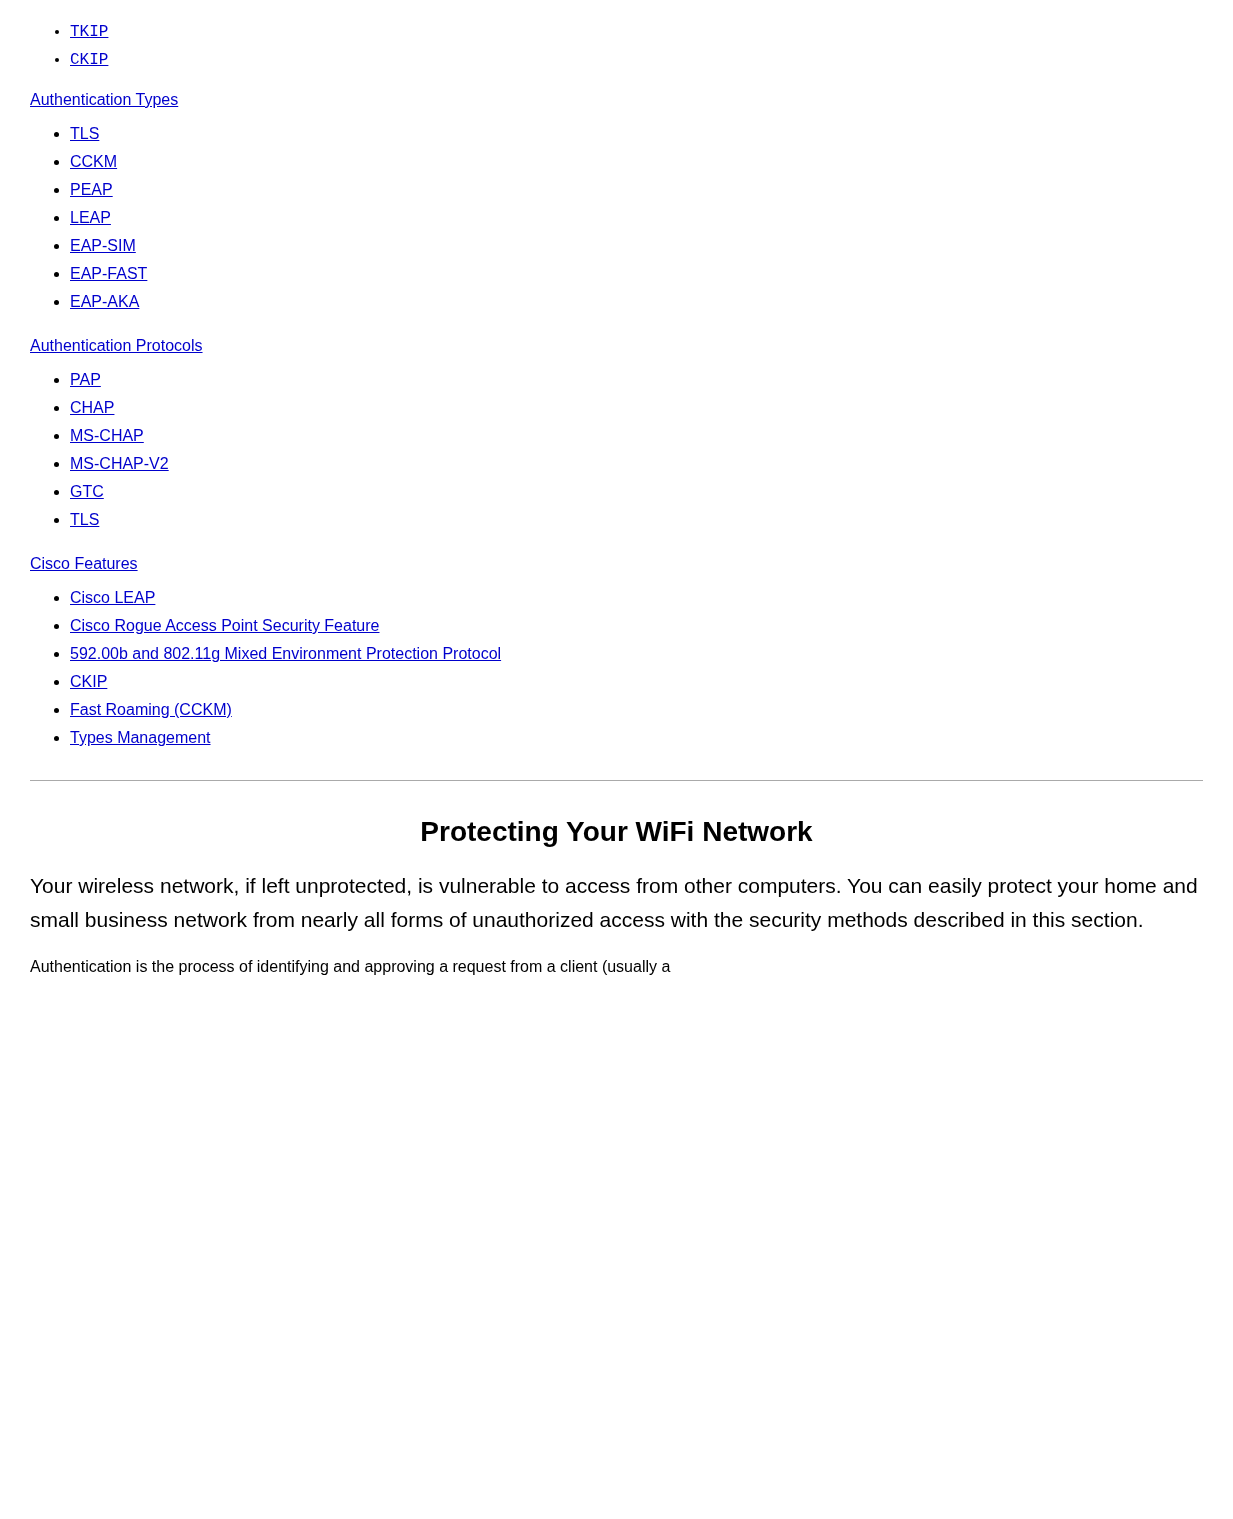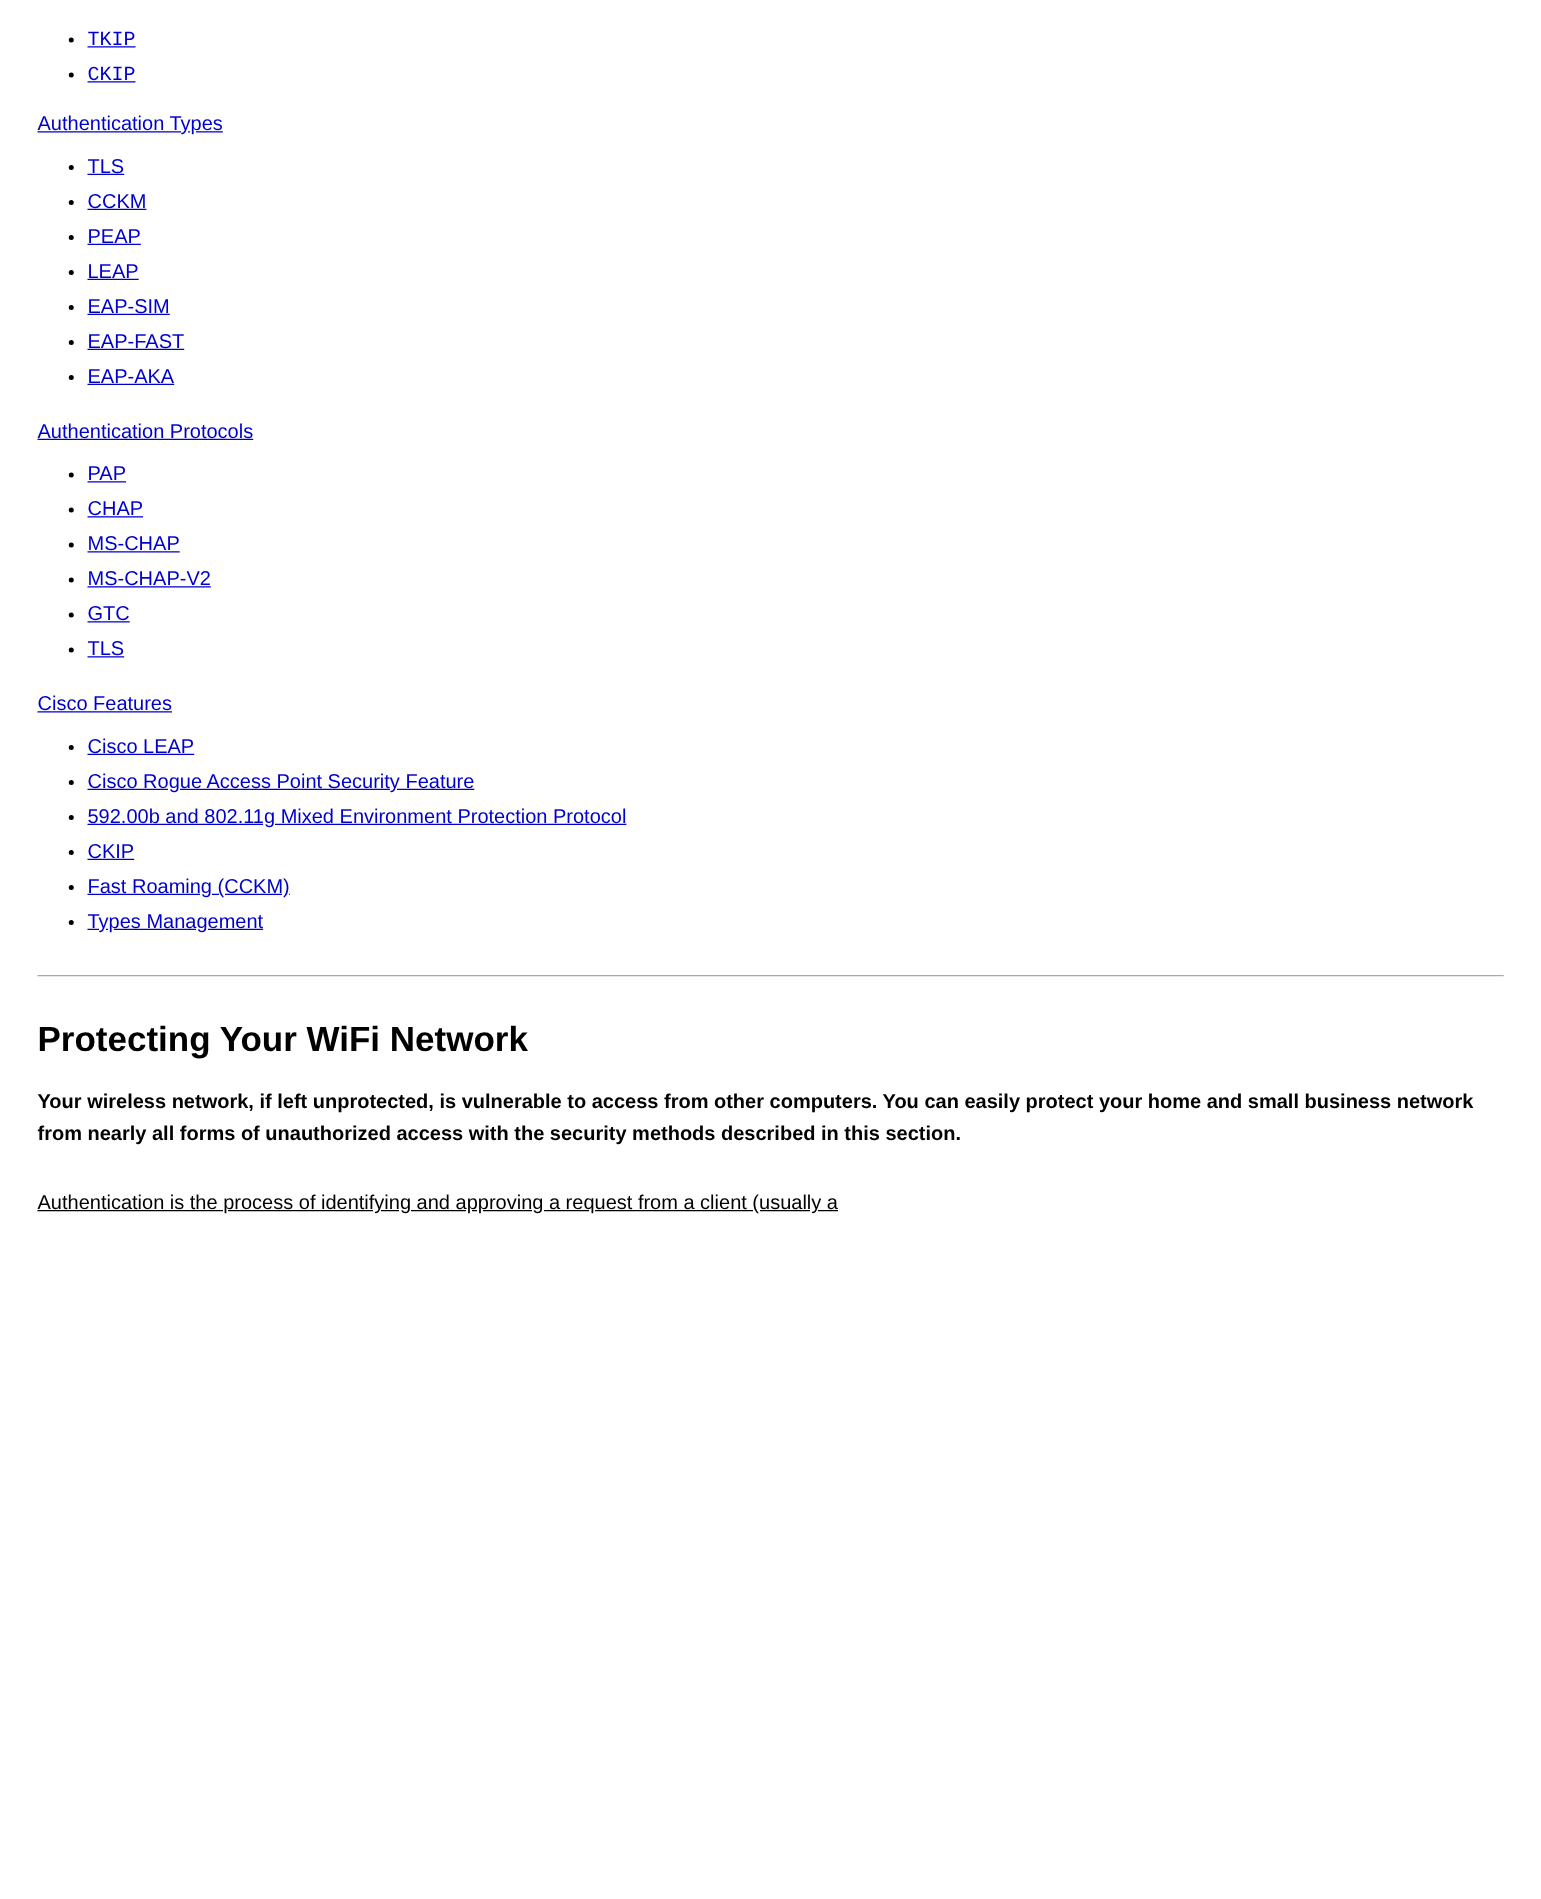--- a/index.html
+++ b/index.html
@@ -56,39 +56,38 @@
     hr {
       border: none;
       border-top: 1px solid #aaa;
       margin: 30px 0;
     }
 
     .main-title {
       font-size: 28px;
       font-weight: bold;
       margin-bottom: 16px;
+      text-align: center;
     }
 
     .intro-paragraph {
-      font-size: 16px;
-      margin-bottom: 30px;
+      font-size: 21px;
+      margin-bottom: 18px;
       line-height: 1.6;
-      font-weight: bold;
     }
 
     .sub-heading {
       font-size: 18px;
       font-weight: bold;
       margin-bottom: 10px;
     }
 
     .body-paragraph {
       font-size: 16px;
       line-height: 1.6;
-      text-decoration: underline;
     }
   </style>
 </head>
 <body>
 
 <div class="top-list">
   <ul>
     <li>
       <a href="#">TKIP</a>
     </li>

